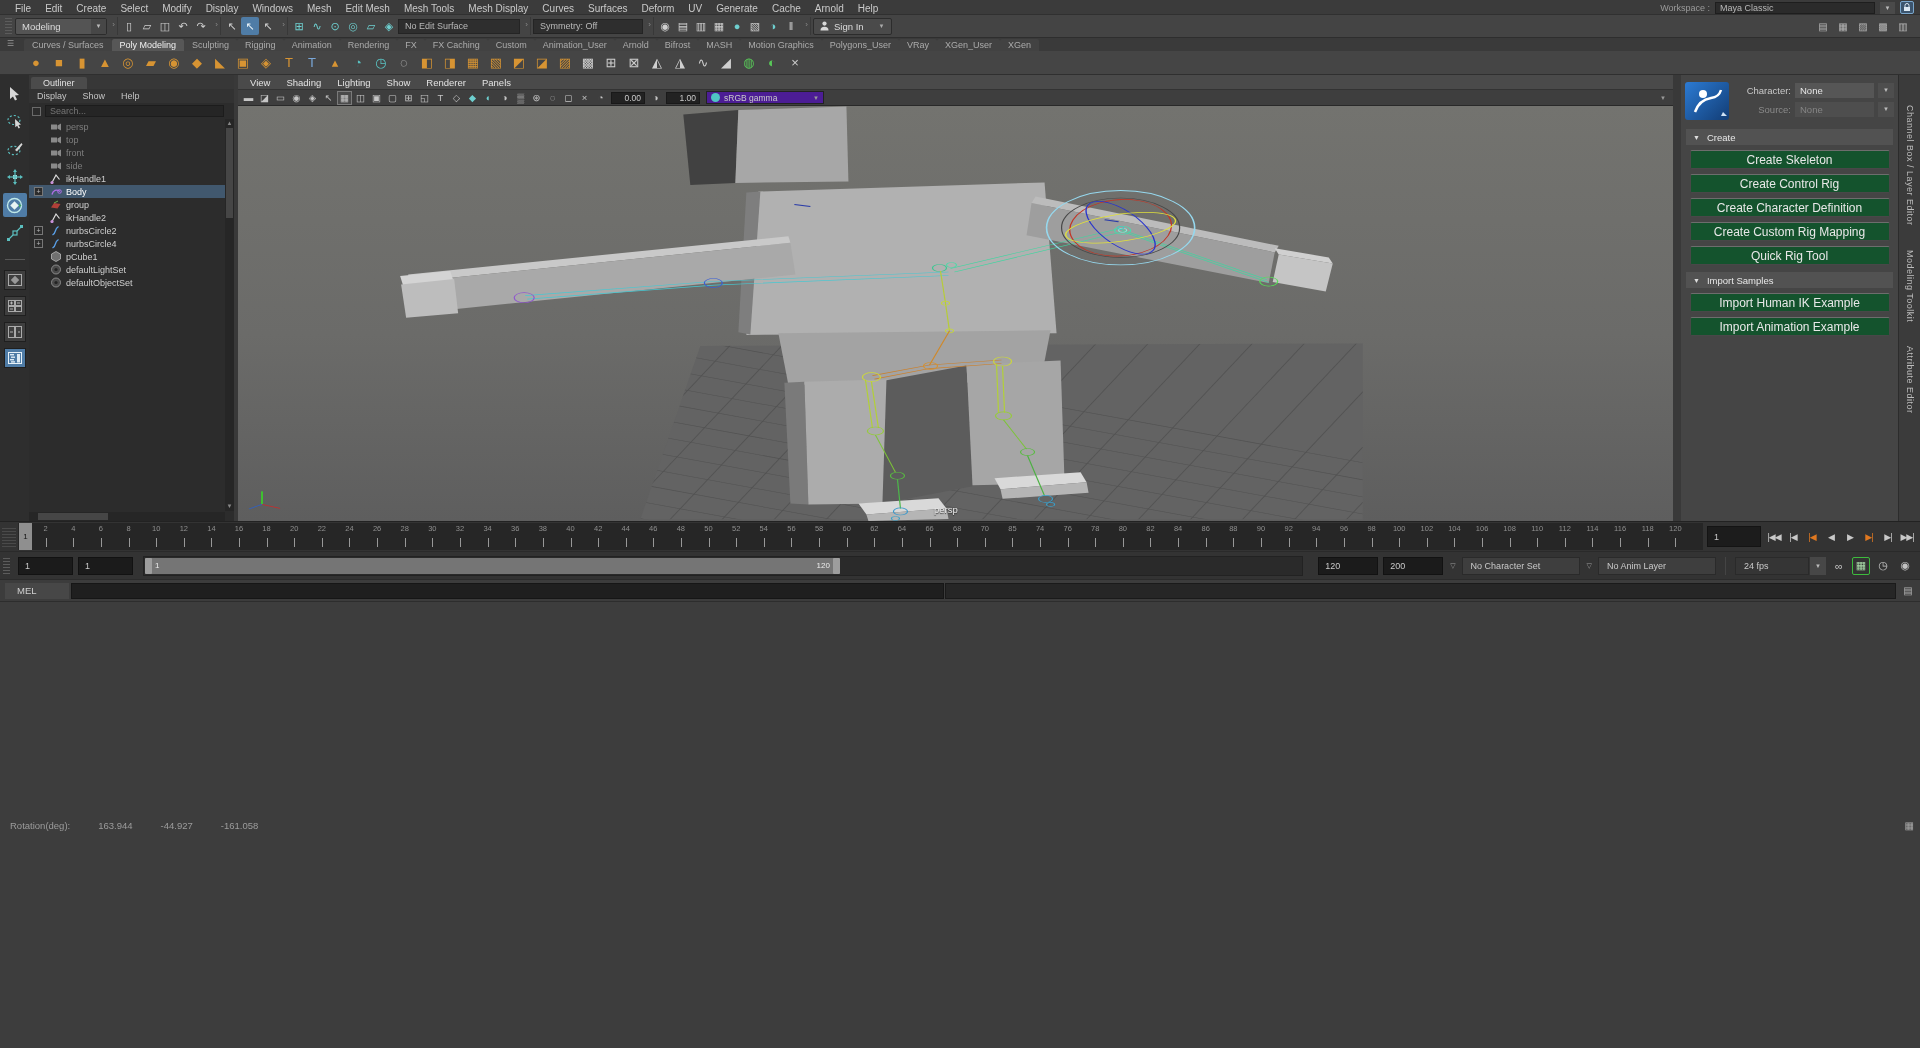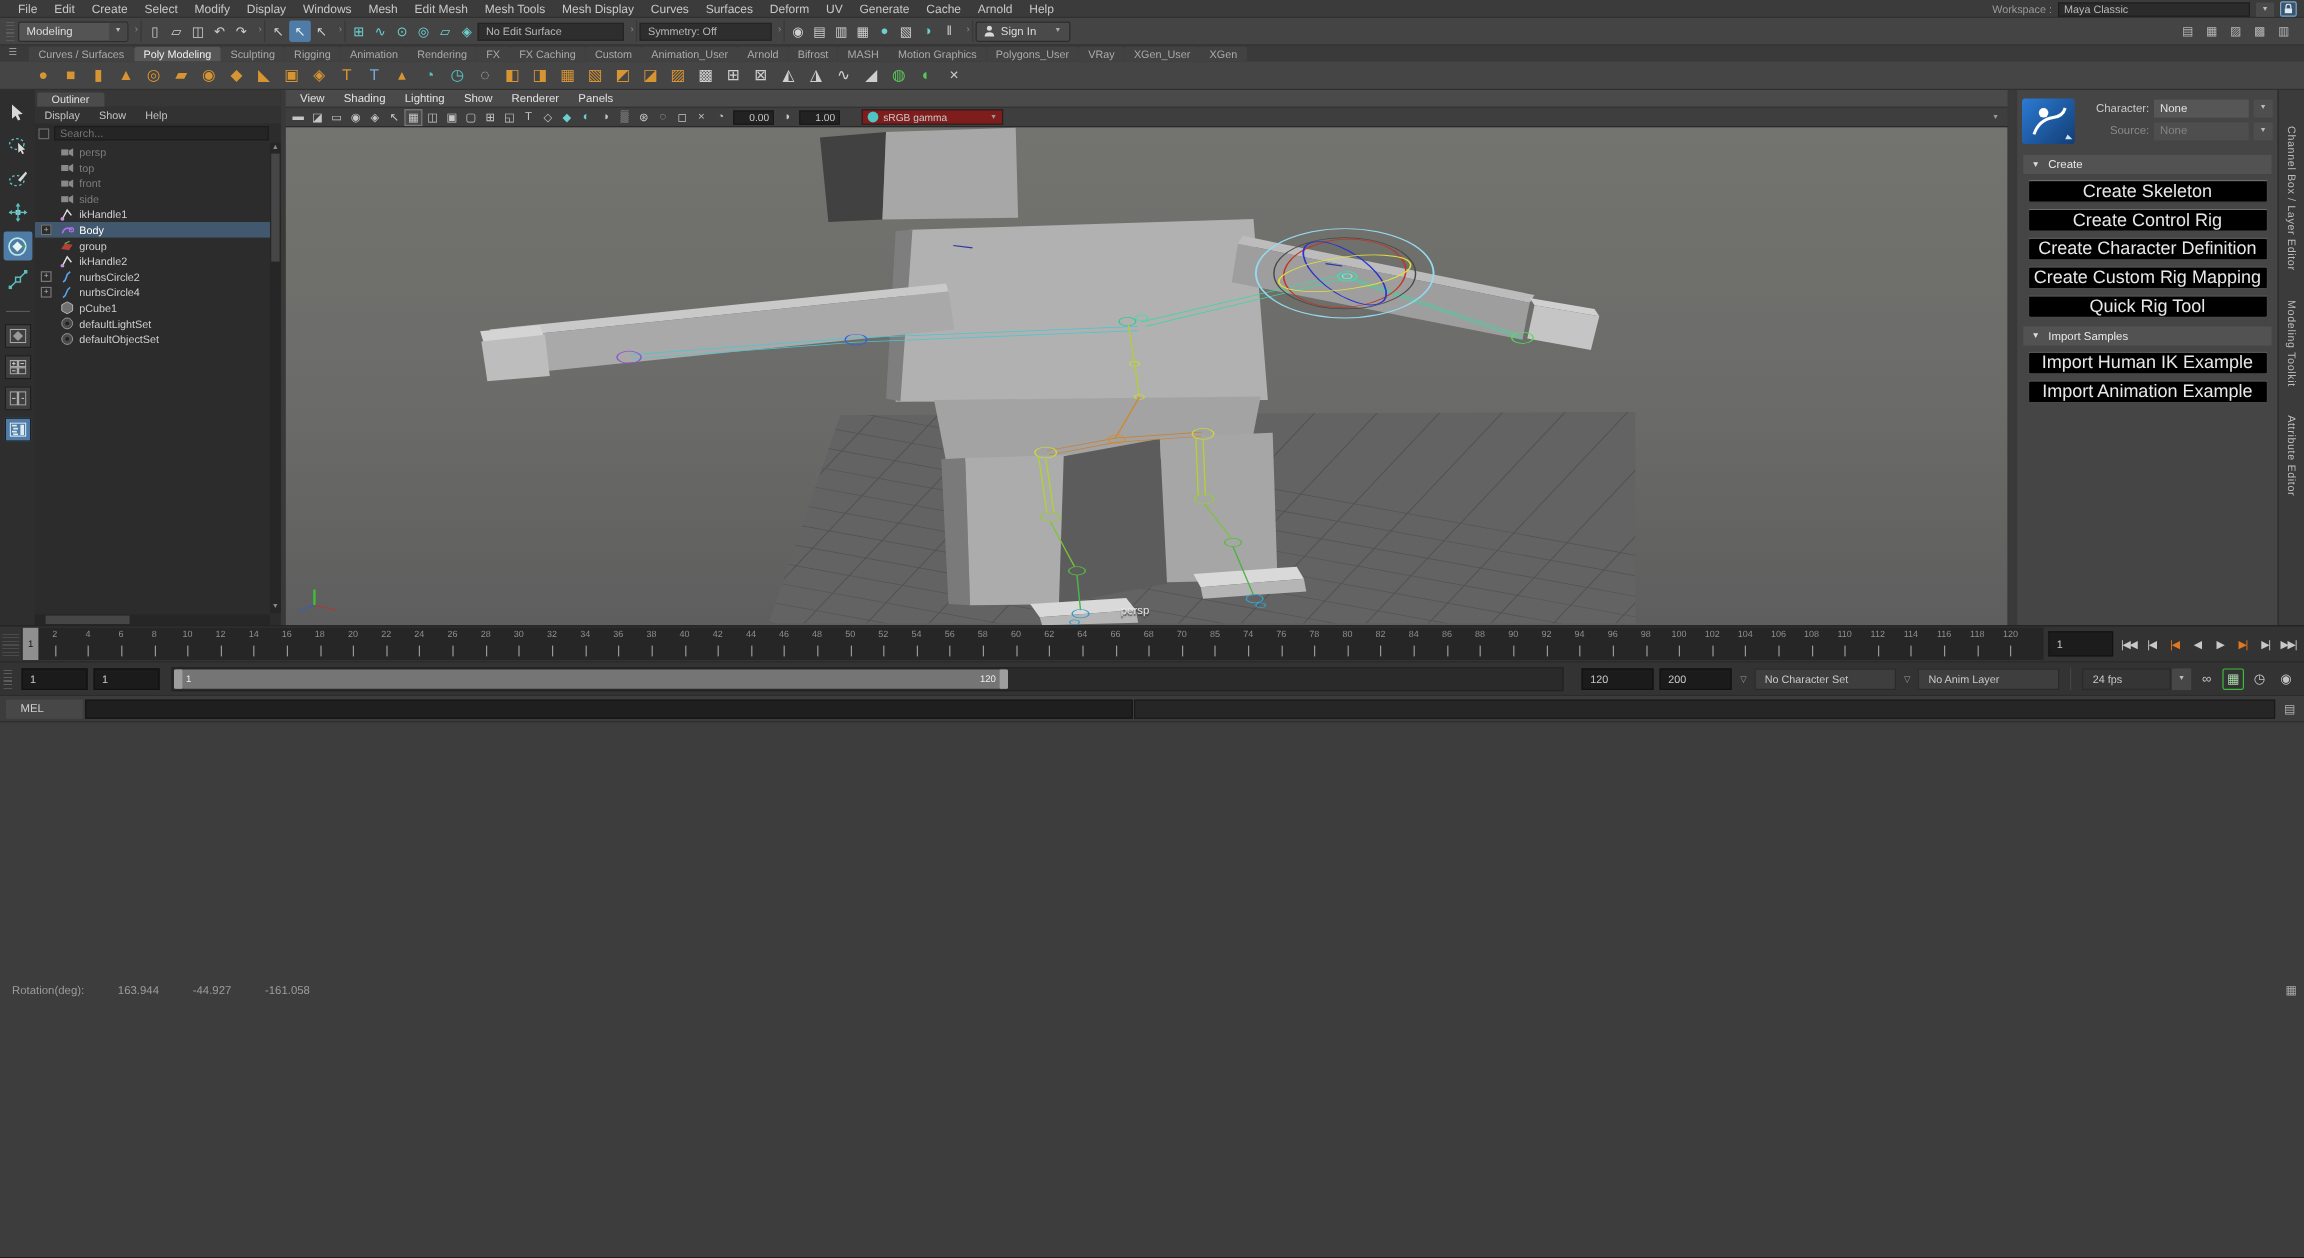--- a/index.html
+++ b/index.html
@@ -75,40 +75,40 @@
 
 
 .vp-wrap{flex:1;display:flex;flex-direction:column;background:#3a3a3a;border-left:4px solid #393939;border-right:4px solid #393939;min-width:0;}
 .vp-menus{height:14px;background:#4a4a4a;display:flex;align-items:center;font-size:9.5px;color:#e2e2e2;padding-left:4px;flex:none;}
 .vp-menus span{padding:0 8px;}
 .vp-toolbar{height:17px;background:#3e3e3e;display:flex;align-items:center;gap:1px;padding:0 3px;border-top:1px solid #333;border-bottom:1px solid #292929;flex:none;}
 .vp-icon{width:15px;height:14px;font-size:9.5px;color:#c6c6c6;display:flex;align-items:center;justify-content:center;flex:none;}
 .vp-icon.teal{color:#6ecfcf;}
 .vp-icon.boxed{border:1px solid #7a7a7a;background:#4a4a4a;}
 .vp-field{width:34px;height:12px;background:#222;border:1px solid #191919;color:#c9c9c9;font-size:8.5px;display:flex;align-items:center;justify-content:flex-end;padding:0 3px;margin:0 2px;}
-.vp-select{width:118px;height:13px;background:#7f1d1d;border:1px solid #222;font-size:8.5px;color:#c9c9c9;display:flex;align-items:center;padding:0 4px;gap:4px;margin-left:15px;}
+.vp-select{width:118px;height:13px;background:#4c1d95;border:1px solid #222;font-size:8.5px;color:#c9c9c9;display:flex;align-items:center;padding:0 4px;gap:4px;margin-left:3px;}
 .vp-caret{margin-left:auto;font-size:6px;color:#999;}
 .vp-scene{flex:1;position:relative;min-height:0;}
 #scene{position:absolute;inset:0;width:100%;height:100%;}
 .persp-label{position:absolute;left:48.5%;bottom:6px;font-size:9.5px;color:#e8e8e8;text-shadow:0 1px 1px #333;}
 
 
 .rightpanel{width:221px;background:#454545;display:flex;flex-direction:column;border-left:4px solid #393939;flex:none;}
 .hik-top{display:flex;padding:7px 4px 2px 4px;gap:6px;}
 .hik-logo{width:44px;height:38px;border-radius:3px;background:linear-gradient(135deg,#2c7bd4,#123d75);position:relative;flex:none;}
 .hik-rows{flex:1;display:flex;flex-direction:column;gap:3px;}
 .hik-row{display:flex;align-items:center;height:16px;gap:4px;font-size:9.5px;}
 .hik-label{width:56px;text-align:right;color:#c9c9c9;flex:none;}
 .hik-label.muted{color:#8a8a8a;}
 .hik-select{flex:1;height:15px;background:#565656;color:#e6e6e6;display:flex;align-items:center;padding:0 5px;}
 .hik-select.muted{background:#4e4e4e;color:#858585;}
 .hik-caret{width:16px;height:15px;background:#4e4e4e;color:#bbb;font-size:6px;display:flex;align-items:center;justify-content:center;flex:none;}
 .hik-section{height:16px;background:#525252;margin:7px 5px 1px 5px;display:flex;align-items:center;gap:7px;font-size:9.5px;color:#e8e8e8;padding-left:7px;}
 .hik-section .tri{font-size:7px;color:#ddd;}
-.hik-btn{width:200px;height:19px;margin:5px auto 0;background:#000000;border:1px solid #484848;border-top-color:#6d6d6d;border-radius:2px;color:#e8e8e8;font-size:15px;display:flex;align-items:center;justify-content:center;}
+.hik-btn{width:200px;height:19px;margin:5px auto 0;background:#14532d;border:1px solid #484848;border-top-color:#6d6d6d;border-radius:2px;color:#e8e8e8;font-size:12px;display:flex;align-items:center;justify-content:center;}
 
 
 .righttabs{width:22px;background:#3b3b3b;border-left:1px solid #2c2c2c;display:flex;flex-direction:column;align-items:center;padding-top:30px;gap:24px;flex:none;}
 .rtab{writing-mode:vertical-rl;font-size:9px;color:#bdbdbd;letter-spacing:.5px;white-space:nowrap;}
 
 
 .timeslider{height:30px;background:#333;display:flex;align-items:stretch;border-top:1px solid #222;flex:none;}
 .ts-grip{width:14px;background:repeating-linear-gradient(0deg,#4a4a4a 0 1px,transparent 1px 3px);margin:4px 2px;flex:none;}
 .ruler{flex:1;position:relative;background:#262626;margin:1px 0;overflow:hidden;}
 .tick-label{position:absolute;top:1px;font-size:7.5px;color:#8f8f8f;transform:translateX(-50%);}

